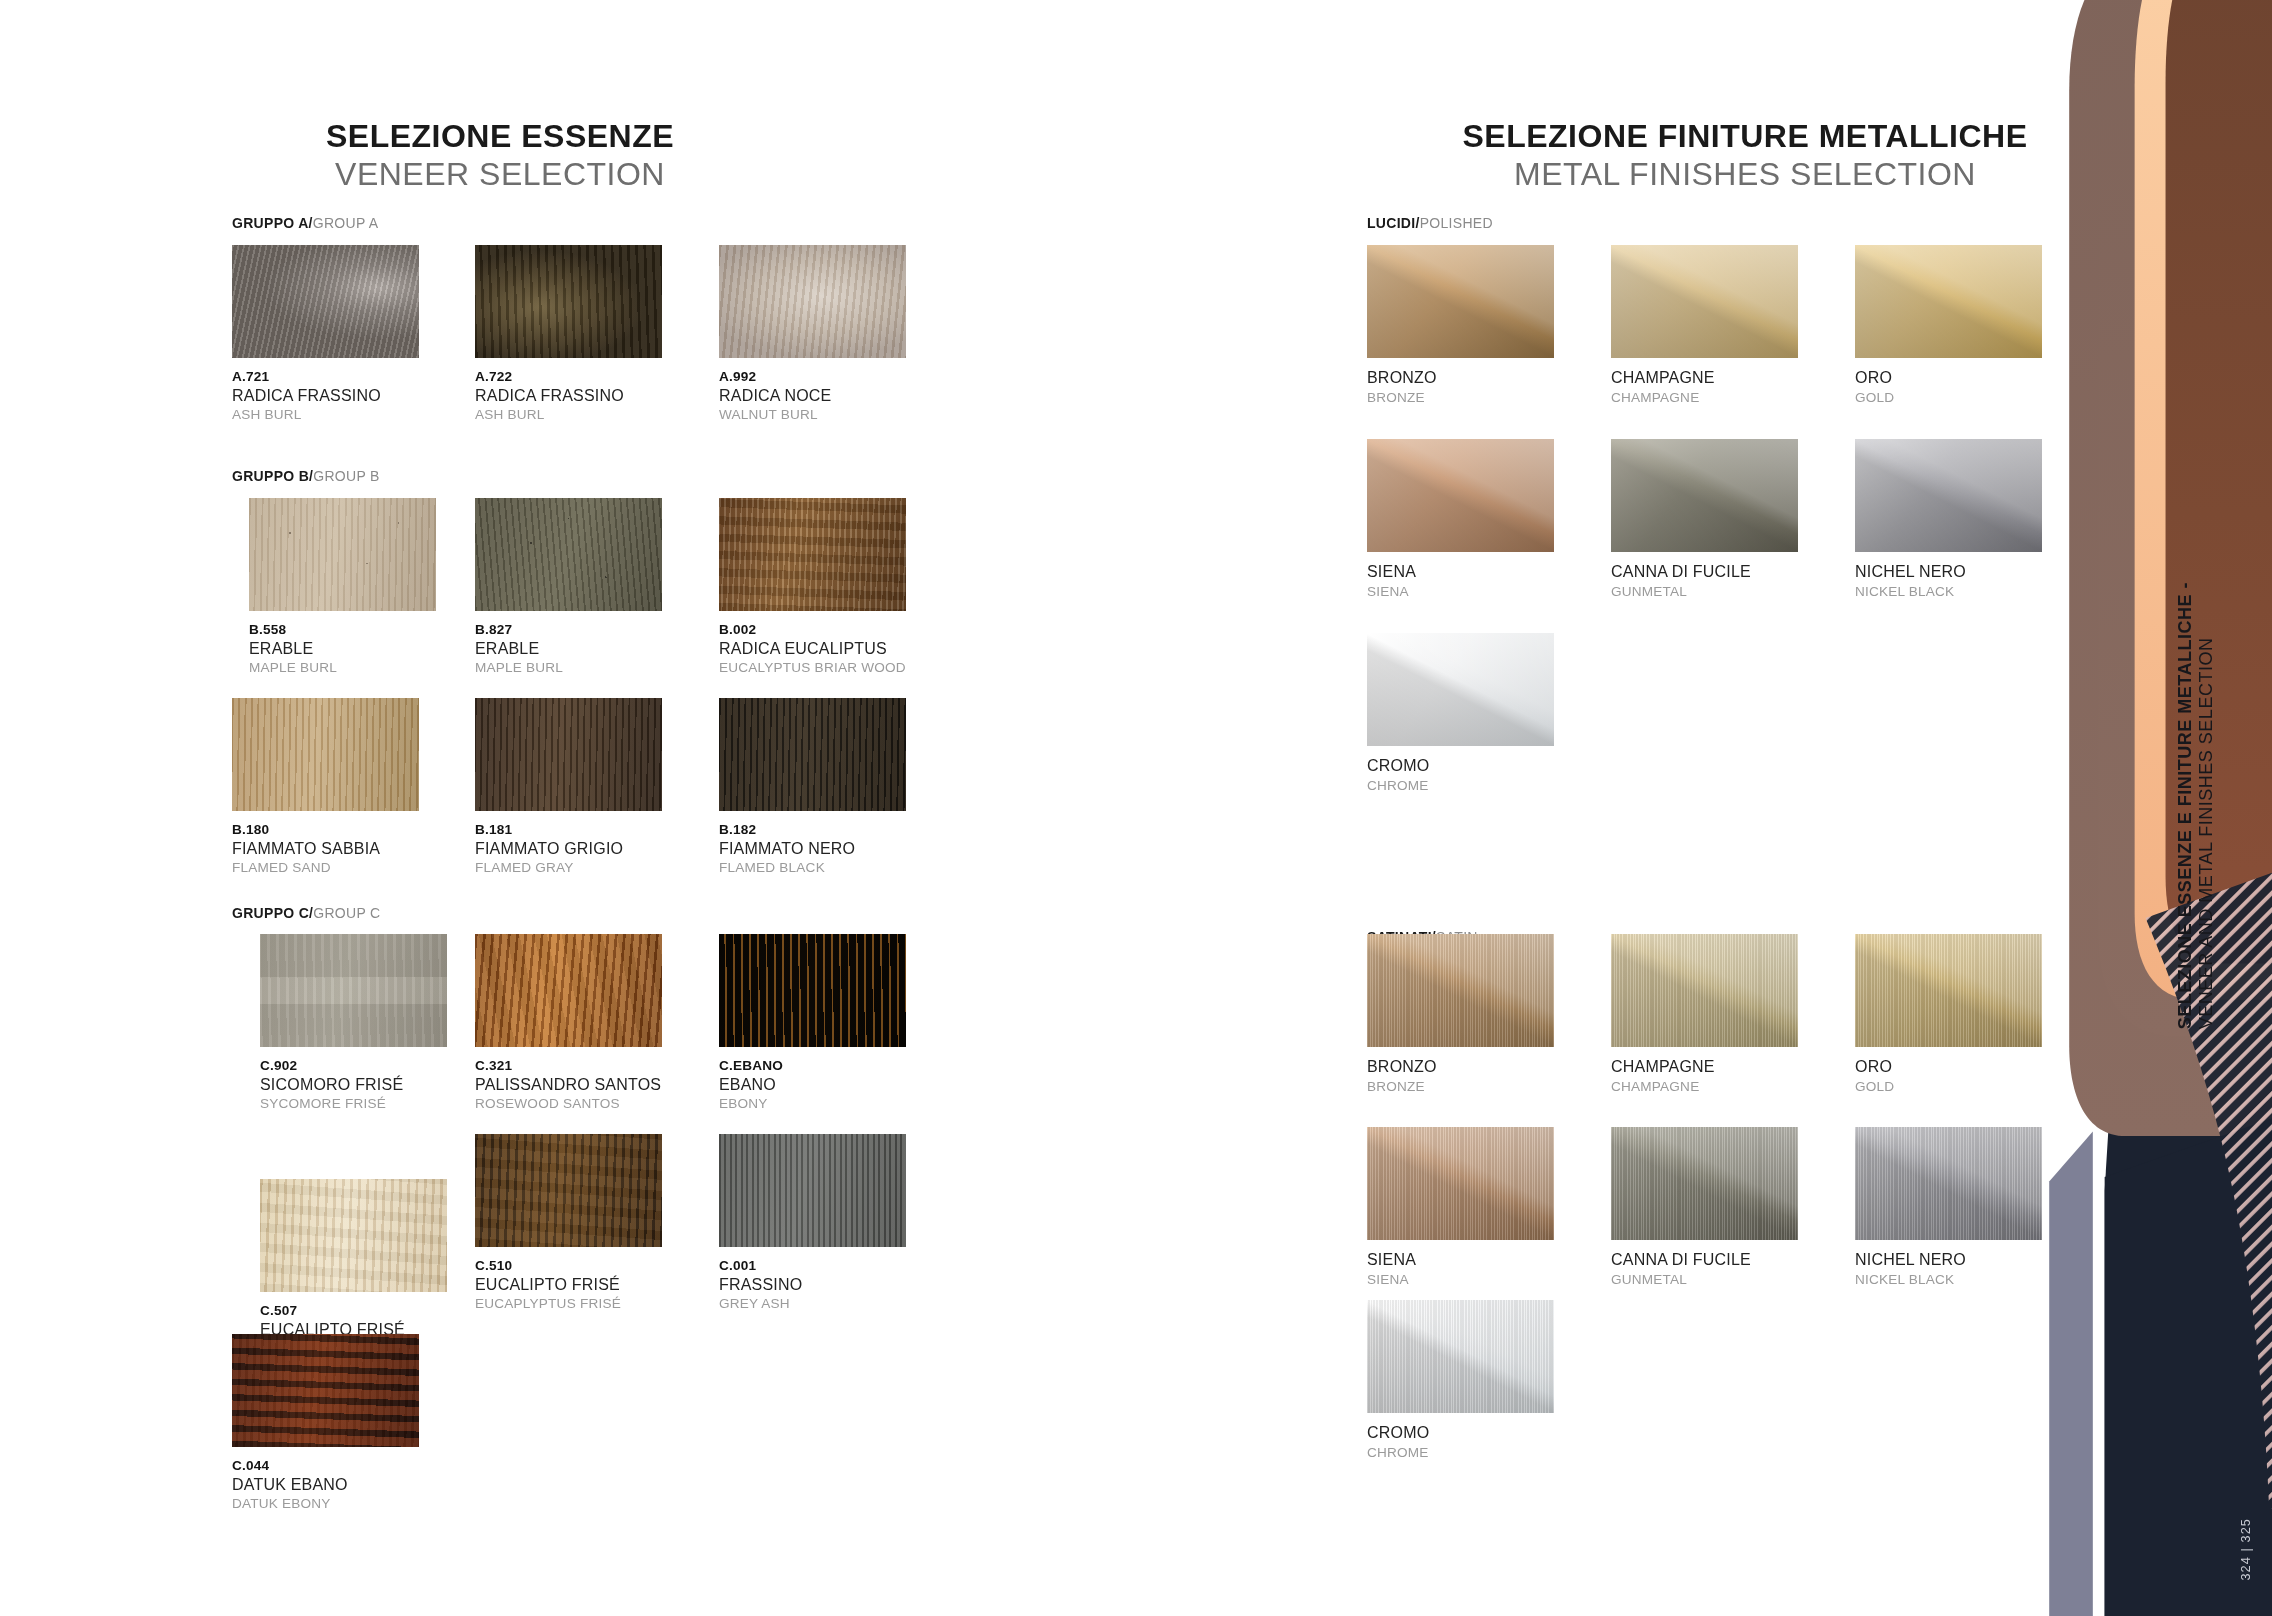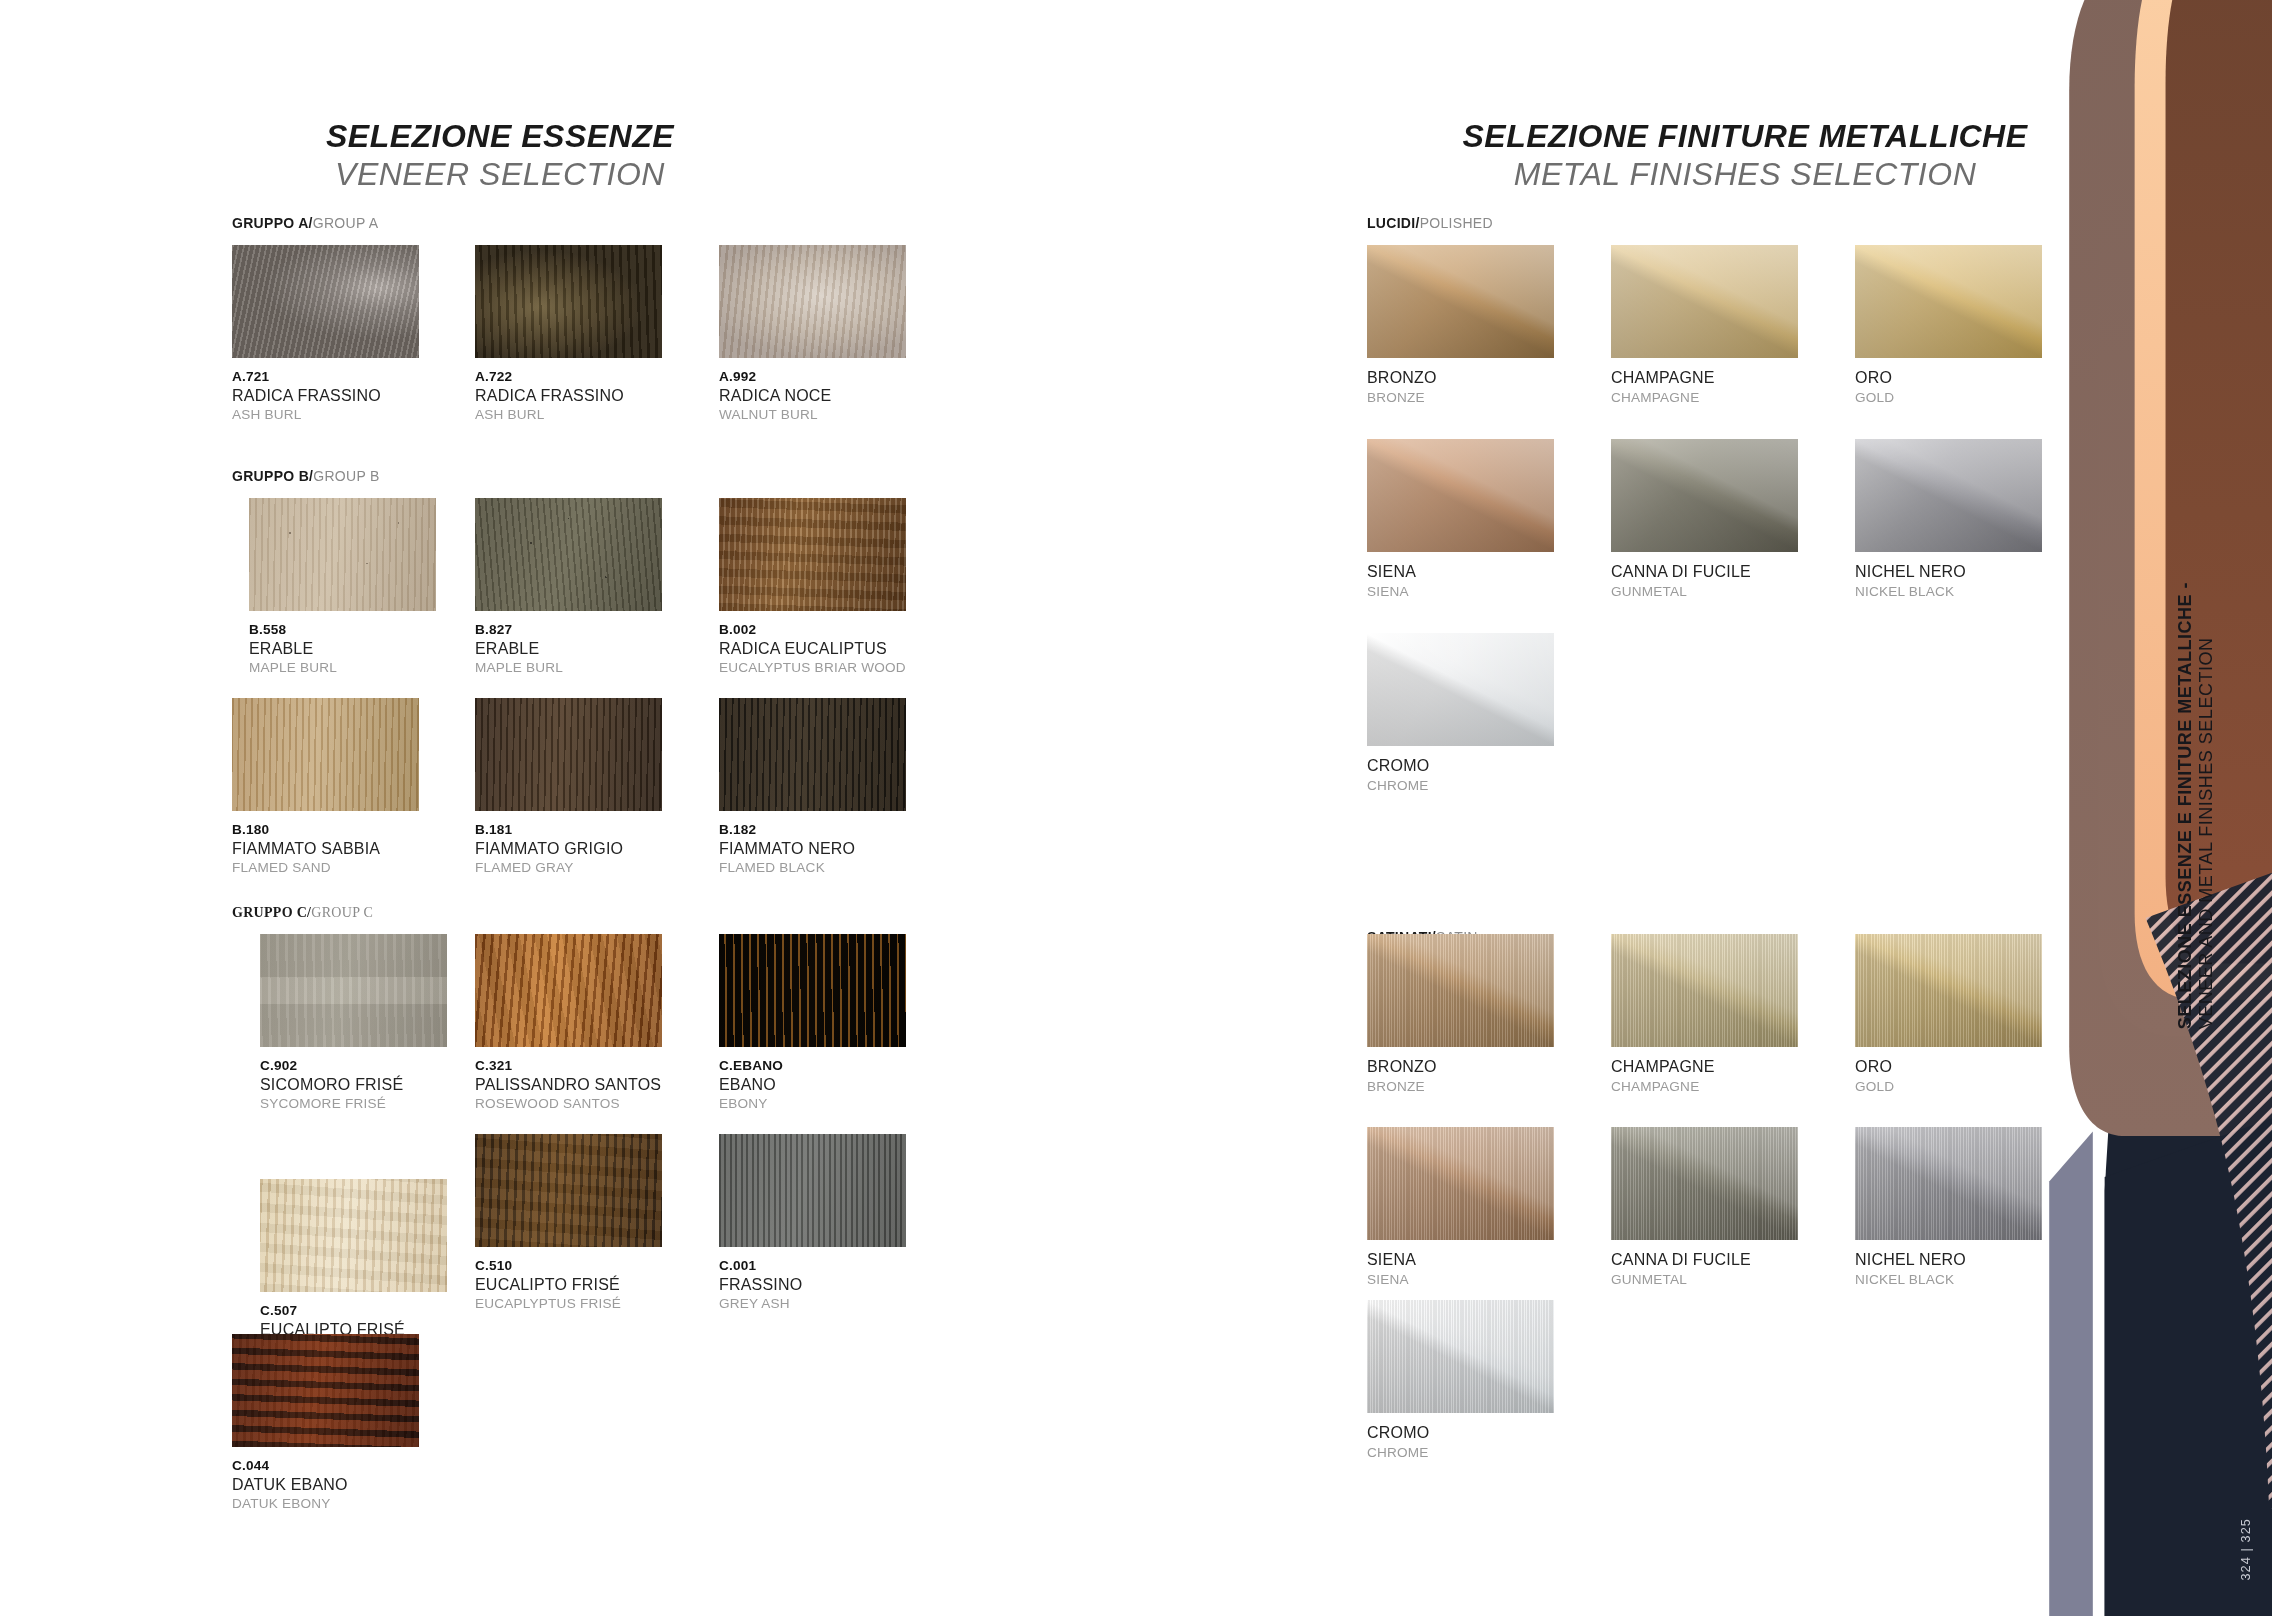--- a/index.html
+++ b/index.html
@@ -8,21 +8,21 @@
     font-family: "Liberation Sans", sans-serif;
     background: #ffffff;
     position: relative;
     overflow: hidden;
   }
 
   
   #page { position: absolute; inset: 0; background: #fff; }
 
   
-  .section-head { position: absolute; text-align: center; font-style: italic; }
+  .section-head { position: absolute; text-align: center; }
   .section-head .it {
     font-size: 32px; font-weight: 700; color: #1a1a1a;
     letter-spacing: 0.5px; line-height: 1.18; white-space: nowrap;
   }
   .section-head .en {
     font-size: 32px; font-weight: 400; color: #6e6e6e;
     letter-spacing: 0.5px; line-height: 1.18; white-space: nowrap;
   }
 
   
@@ -268,21 +268,21 @@
   </div>
   <div class="cell" style="left:719px; top:698px;">
     <span class="sw w-b182"></span>
     <div class="caption">
       <div class="code">B.182</div>
       <div class="it">FIAMMATO NERO</div>
       <div class="en">FLAMED BLACK</div>
     </div>
   </div>
 
-  <div class="group-label" style="left:232px; top:905px;font-family:Liberation Serif, serif;">
+  <div class="group-label" style="left:232px; top:905px;">
     <span class="it">GRUPPO C/</span><span class="en">GROUP C</span>
   </div>
 
   <div class="cell" style="left:232px; top:934px;margin-left:28px;">
     <span class="sw w-c902"></span>
     <div class="caption">
       <div class="code">C.902</div>
       <div class="it">SICOMORO FRISÉ</div>
       <div class="en">SYCOMORE FRISÉ</div>
     </div>

